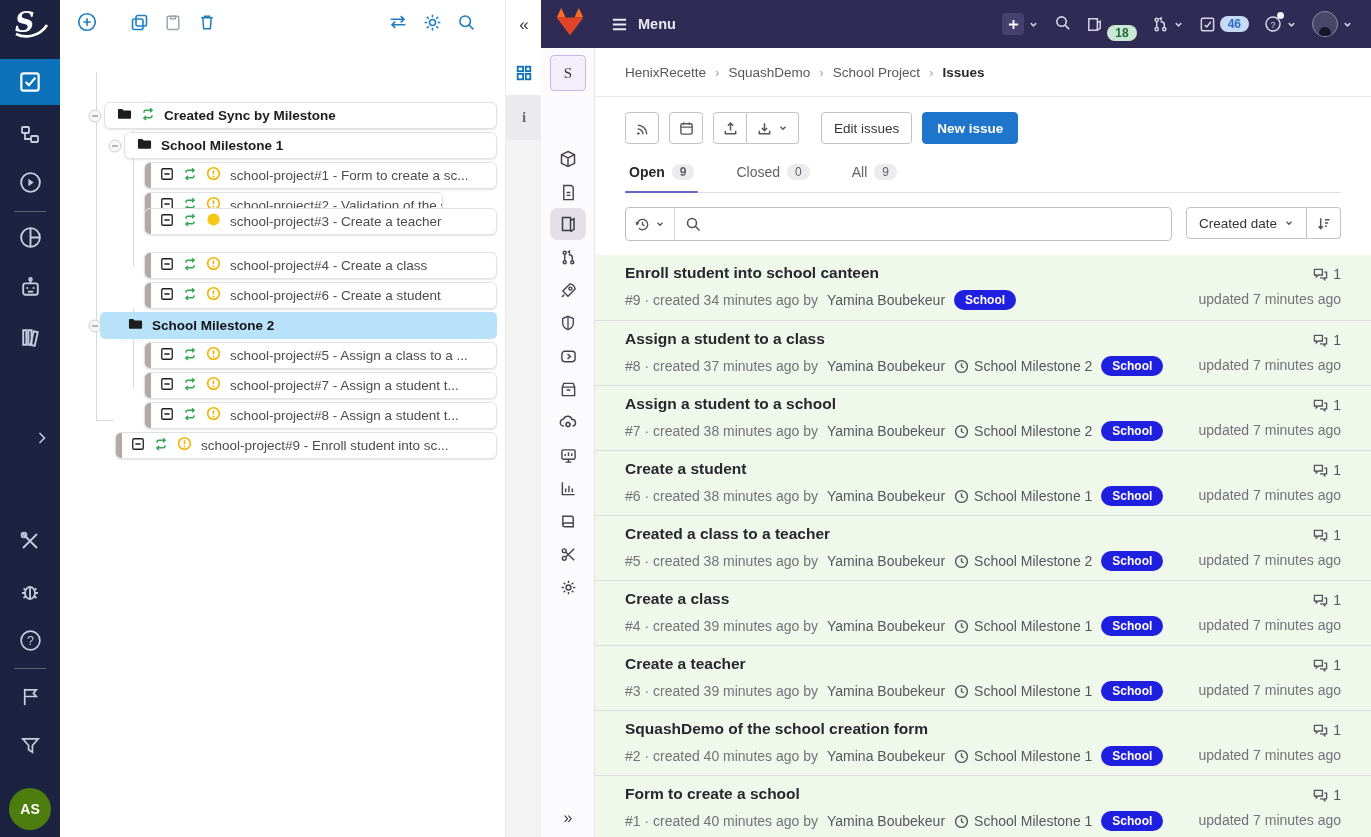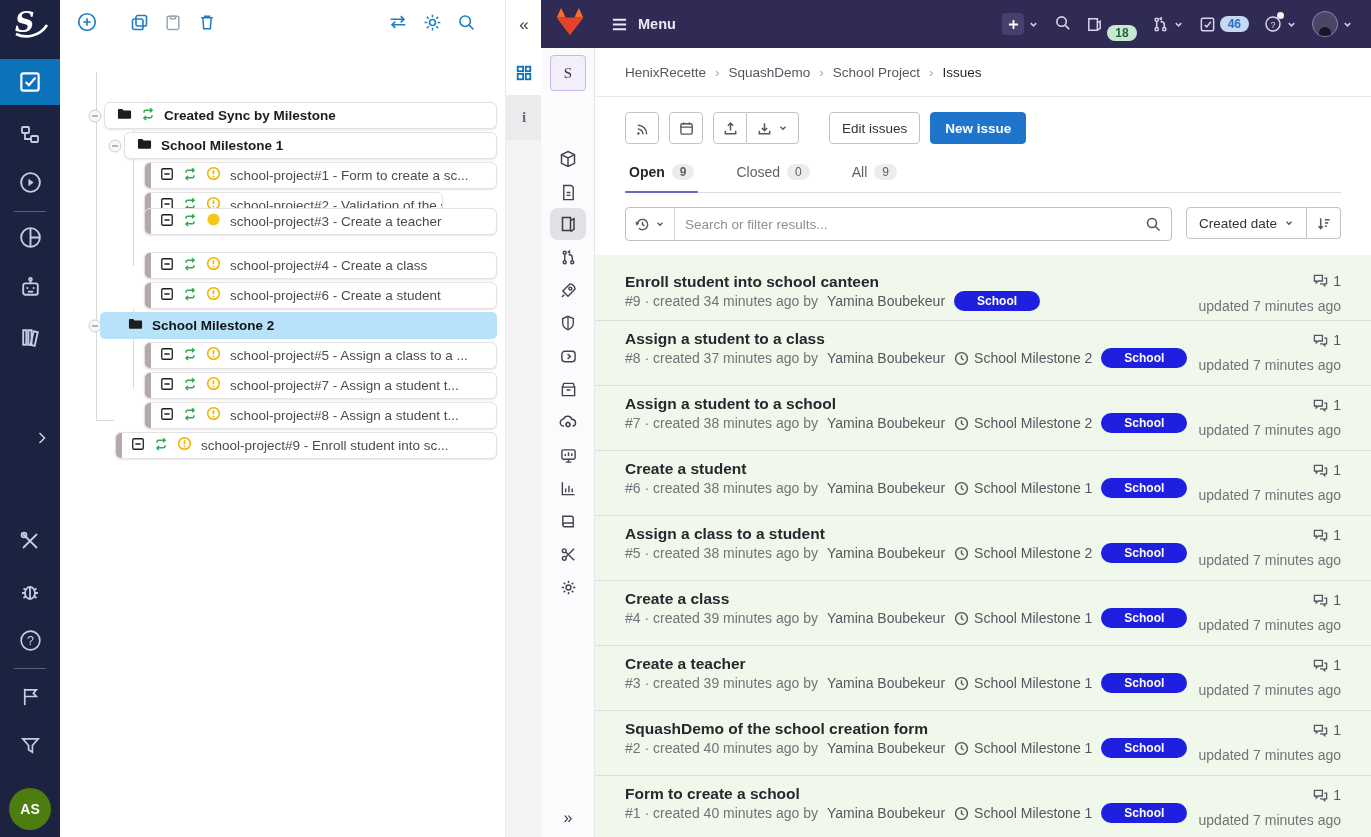--- a/index.html
+++ b/index.html
@@ -66,53 +66,53 @@
              color:#3f3349; font-size:15px; display:flex; align-items:center; justify-content:center; font-family:"Liberation Serif", serif; }
   .gs-ic { position:absolute; left:9px; width:36px; height:30px; display:flex; align-items:center; justify-content:center; }
   .gs-ic.sel { background:#e3e0e8; border-radius:8px; height:32px; }
   .gs-expand { position:absolute; left:0; bottom:10px; width:54px; text-align:center; color:#3f3e49; font-size:16px; }
 
   
   .gl-main { position:absolute; left:595px; top:48px; width:776px; height:789px; background:#fff; }
   .bcrumb { height:49px; border-bottom:1px solid #e8e7ea; display:flex; align-items:center; padding-left:30px; gap:9px;
             font-size:13.5px; color:#57565e; }
   .bcrumb .sep { color:#a8a7ad; }
-  .bcrumb .cur { color:#28272d; font-weight:normal; }
+  .bcrumb .cur { color:#28272d; font-weight:bold; }
   .actions { display:flex; align-items:center; margin:15px 30px 0; gap:10px; }
   .btn { height:32px; border:1px solid #c3c2c8; border-radius:4px; background:#fff; display:inline-flex; align-items:center;
          justify-content:center; font-size:13.5px; color:#333238; padding:0 12px; }
   .btn.icon { width:34px; padding:0; }
   .btn-group { display:inline-flex; }
   .btn-group .btn:first-child { border-radius:4px 0 0 4px; }
   .btn-group .btn:last-child { border-radius:0 4px 4px 0; border-left:none; }
   .btn.primary { background:#1f75cb; border-color:#1f75cb; color:#fff; font-weight:bold; padding:0 14px; }
-  .btn.edit { margin-left:20px; }
+  .btn.edit { margin-left:12px; }
   .tabs { display:flex; margin:14px 0 0 30px; border-bottom:1px solid #dcdcde; width:716px; gap:34px; }
   .tab { display:flex; align-items:center; gap:7px; padding:6px 4px 12px; font-size:14px; color:#626168; position:relative; }
   .tab .cnt { background:#ececef; color:#626168; border-radius:9px; font-size:12px; padding:1px 8px; }
   .tab.active { color:#28272d; font-weight:bold; }
   .tab.active:after { content:""; position:absolute; left:0; right:0; bottom:-1px; height:2px; background:#6666c4; border-radius:2px; }
   .filter { display:flex; margin:14px 30px 0; gap:14px; }
   .searchbox { flex:1; height:34px; border:1px solid #bfbfc3; border-radius:4px; display:flex; align-items:center; background:#fff; }
   .sb-recent { display:flex; align-items:center; gap:5px; padding:0 9px; border-right:1px solid #d8d8dc; height:100%; }
   .searchbox input { flex:1; border:none; outline:none; font-size:13.5px; color:#333; padding:0 10px;
                      font-family:"Liberation Sans", sans-serif; background:transparent; }
   .searchbox input::placeholder { color:#8f8f93; }
   .sb-mag { padding:0 10px; display:flex; }
   .sortgrp { display:flex; }
   .sortgrp .btn { font-size:13.5px; gap:7px; }
   .ilist { margin-top:14px; }
   .irow { display:flex; justify-content:space-between; height:65px; padding:9px 30px 0; background:#f0f8eb;
           border-top:1px solid #dcdcde; }
-  .irow:first-child { border-top:none;align-items:center; }
+  .irow:first-child { border-top:none; }
   .ititle { font-size:15.5px; font-weight:bold; color:#28272d; }
-  .imeta { margin-top:0; display:flex; align-items:center; gap:9px; font-size:14px; color:#737278; }
+  .imeta { margin-top:8px; display:flex; align-items:center; gap:9px; font-size:14px; color:#737278; }
   .iauthor { color:#57565e; }
   .imilestone { display:inline-flex; align-items:center; gap:5px; color:#57565e; }
-  .ilabel { background:#1f1fe0; color:#fff; font-size:12px; font-weight:bold; border-radius:11px; padding:3px 23px; }
+  .ilabel { background:#1f1fe0; color:#fff; font-size:12px; font-weight:bold; border-radius:11px; padding:3px 11px; }
   .iside { display:flex; flex-direction:column; align-items:flex-end; gap:9px; padding-top:2px; }
   .icomments { display:inline-flex; align-items:center; gap:5px; color:#57565e; font-size:14px; }
   .iupdated { color:#737278; font-size:14px; }
 </style>
 </head>
 <body>
 
 <aside class="sq-nav">
   <div class="sq-logo">
     <svg viewBox="0 0 44 36" width="44" height="36">
@@ -746,21 +746,20 @@
       <span class="sb-recent">
         <svg viewBox="0 0 16 16" width="15" height="15" fill="none" stroke="#57565e" stroke-width="1.5">
             <path d="M2.5 8a5.5 5.5 0 1 1 1.6 3.9"></path>
             <path d="M2.3 8.8L1.5 6.2l2.6.6"></path>
             <path d="M8 5v3.2l2.2 1.3"></path>
           </svg>
         <svg viewBox="0 0 12 12" width="10" height="10" fill="none" stroke="#57565e" stroke-width="1.6">
             <path d="M3 4.5l3 3 3-3"></path>
           </svg>
       </span>
-      <input type="text" placeholder="Search or filter results..." style="">
       <span class="sb-mag">
         <svg viewBox="0 0 16 16" width="16" height="16" fill="none" stroke="#57565e" stroke-width="1.6">
             <circle cx="7" cy="7" r="4.5"></circle>
             <path d="M10.5 10.5l4 4"></path>
           </svg>
         </span>
     </div>
     <span class="sortgrp btn-group">
       <button class="btn">
         <span>Created date</span>
@@ -879,21 +878,21 @@
               <path d="M12 5.5h2.5v6h-2v2l-2-2H7.5"></path>
             </svg>
           <span>1</span>
           </span>
         <span class="iupdated">updated 7 minutes ago</span>
       </div>
     </div>
 
     <div class="irow">
       <div>
-        <a class="ititle">Assign a class to a student</a>
+        <a class="ititle">Created a class to a teacher</a>
         <div class="imeta">
           <span>#5 · created 38 minutes ago by</span>
           <a class="iauthor">Yamina Boubekeur</a>
           <span class="imilestone">
             <svg viewBox="0 0 16 16" width="15" height="15" fill="none" stroke="#57565e" stroke-width="1.5">
                 <circle cx="8" cy="8" r="6.3"></circle>
                 <path d="M8 4.5V8l2.3 1.6"></path>
               </svg>
             <span>School Milestone 2</span>
             </span>

